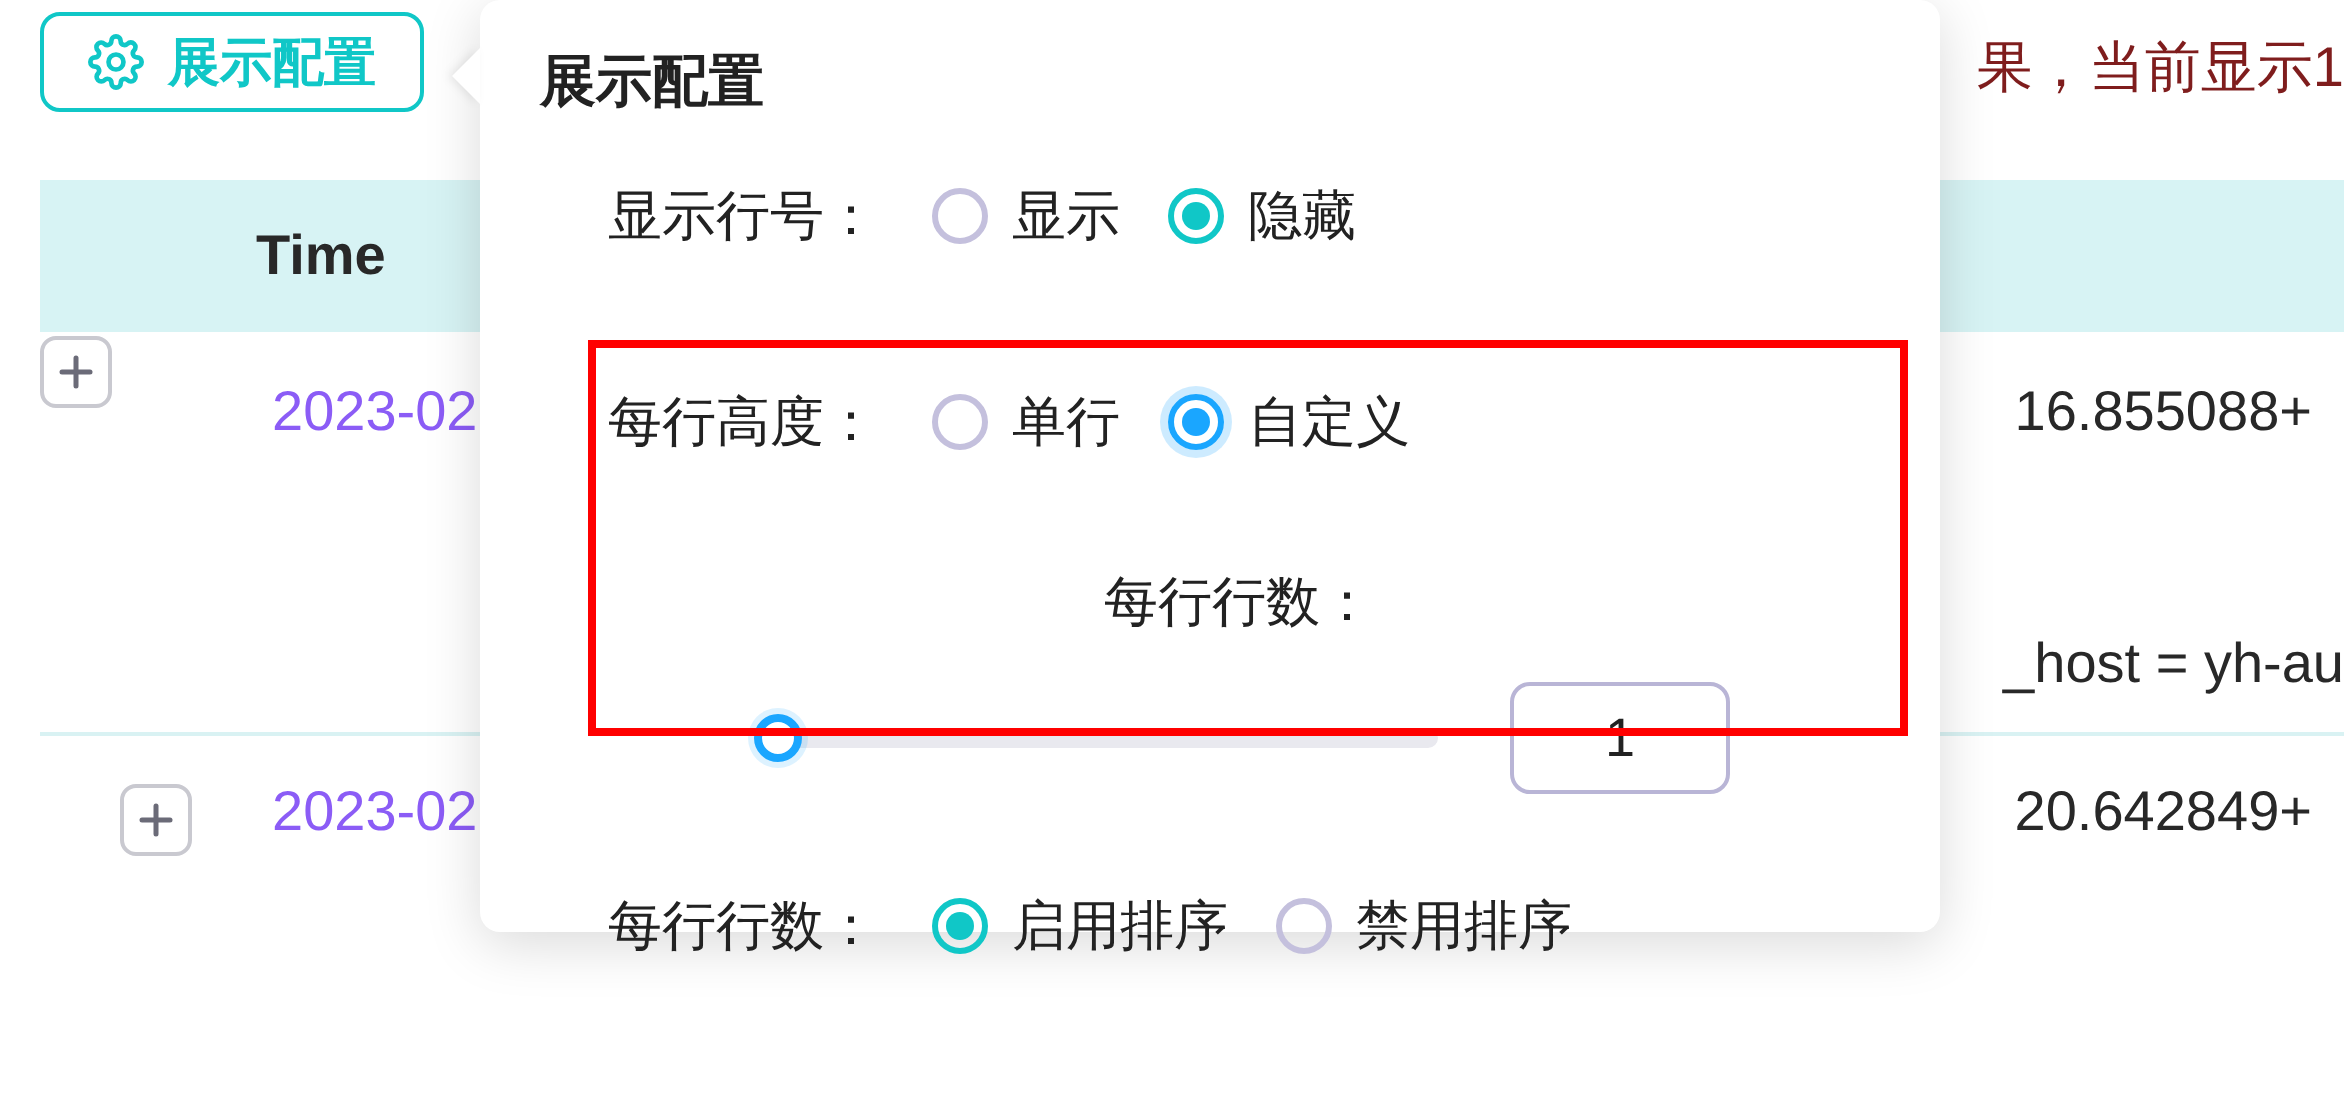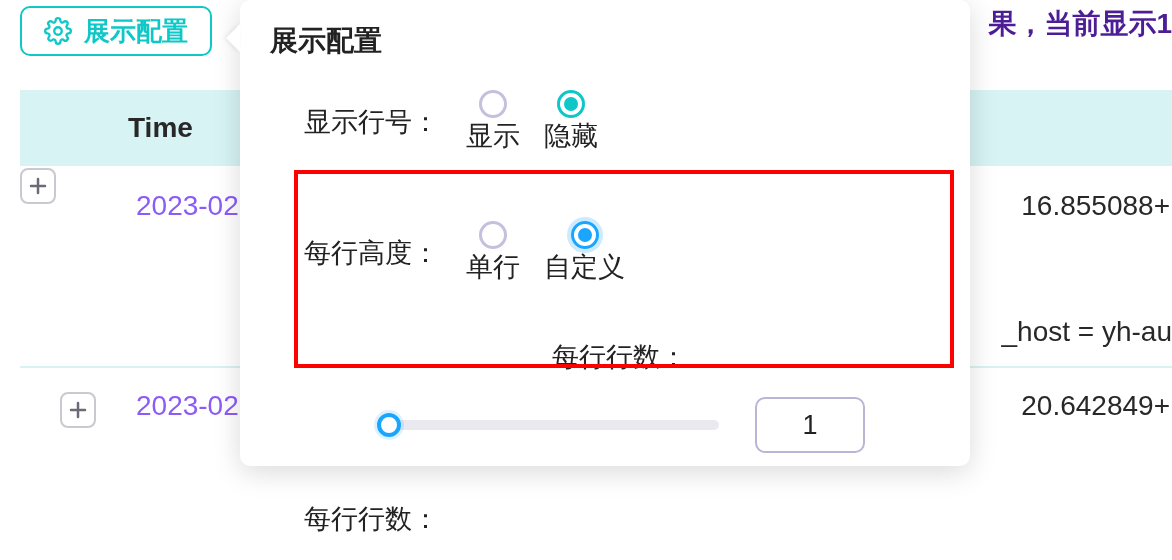--- a/index.html
+++ b/index.html
@@ -4,49 +4,49 @@
 <style>
   * { box-sizing: border-box; margin: 0; padding: 0; }
   html, body { width: 1172px; height: 560px; font-family: -apple-system, "PingFang SC", "Microsoft YaHei", sans-serif; background: #fff; overflow: hidden; }
 
   .stage { position: relative; width: 1172px; height: 560px; }
 
   
   .bg { position: absolute; inset: 0; }
   .bg-header-row { position: absolute; top: 90px; left: 20px; right: 0; height: 76px; background: #d7f3f4; }
   .bg-header-time { position: absolute; top: 112px; left: 128px; font-size: 28px; font-weight: 700; color: #282828; text-align: right; }
-  .bg-top-right { position: absolute; top: 5px; right: 0; font-size: 28px; color: #4c1d95; white-space: nowrap; font-weight: bold; }
+  .bg-top-right { position: absolute; top: 15px; right: 0; font-size: 28px; color: #7f1d1d; white-space: nowrap; }
   .row-sep1 { position: absolute; top: 366px; left: 20px; right: 0; height: 2px; background: #d9f2f3; }
 
   .expand-btn { position: absolute; width: 36px; height: 36px; border: 2px solid #c9c9d0; border-radius: 8px; display: flex; align-items: center; justify-content: center; background: #fff; cursor: pointer; }
   .expand-btn svg { stroke: #6b6b78; }
   .row1-inner { position: absolute; top: 168px; left: 20px; right: 0; height: 76px; }
   .row2-inner { position: absolute; top: 368px; left: 20px; right: 0; height: 76px; }
   .row-date { position: absolute; top: 22px; left: 116px; font-size: 28px; color: #8b5cf6; }
   .row-right1 { position: absolute; top: 22px; right: 0; font-size: 28px; color: #282828; white-space: nowrap; }
   .row-extra { position: absolute; top: 316px; left: 0; right: 0; font-size: 28px; color: #282828; text-align: right; white-space: nowrap; }
   .row-bottom { position: absolute; top: 510px; left: 0; right: 0; font-size: 28px; color: #282828; text-align: right; white-space: nowrap; }
-  .row-right-text { padding-right: 2px; }
+  .row-right-text { padding-right: 16px; }
 
   
   .config-btn { position: absolute; top: 6px; left: 20px; height: 50px; padding: 0 22px; border: 2.5px solid #10c7c7; border-radius: 10px; background: #fff; display: inline-flex; align-items: center; gap: 12px; cursor: pointer; }
   .config-btn .gear { width: 28px; height: 28px; }
   .config-btn .label { font-size: 26px; font-weight: 600; color: #10c7c7; }
 
   
   .popover { position: absolute; top: 0; left: 240px; width: 730px; height: 466px; background: #fff; border-radius: 10px; box-shadow: 0 6px 28px rgba(0,0,0,0.15); padding: 22px 30px 30px 30px; }
   .popover::before { content: ""; position: absolute; top: 24px; left: -14px; width: 0; height: 0; border-top: 14px solid transparent; border-bottom: 14px solid transparent; border-right: 14px solid #fff; filter: drop-shadow(-2px 0 2px rgba(0,0,0,0.08)); }
   .popover-title { font-size: 28px; font-weight: 700; color: #222; margin-bottom: 30px; }
 
   .opt-row { display: flex; align-items: center; gap: 22px; font-size: 27px; color: #222; margin-top: 20px; }
   .opt-label { min-width: 140px; white-space: nowrap; }
   .opt-row + .opt-row { margin-top: 34px; }
 
   .radio-group { display: flex; align-items: center; gap: 24px; }
-  .radio-item { display: inline-flex; align-items: center; cursor: pointer; flex-direction: column; }
+  .radio-item { display: inline-flex; align-items: center; gap: 12px; cursor: pointer; }
   .radio-circle { width: 28px; height: 28px; border: 3px solid #c4c0dd; border-radius: 50%; position: relative; flex: 0 0 28px; }
   .radio-circle.checked { border-color: #10c7c7; }
   .radio-circle.checked::after { content: ""; position: absolute; top: 50%; left: 50%; transform: translate(-50%, -50%); width: 14px; height: 14px; border-radius: 50%; background: #10c7c7; }
   .radio-circle.checked-blue { border-color: #1aa6ff; box-shadow: 0 0 0 4px rgba(26,166,255,0.22); }
   .radio-circle.checked-blue::after { content: ""; position: absolute; top: 50%; left: 50%; transform: translate(-50%, -50%); width: 14px; height: 14px; border-radius: 50%; background: #1aa6ff; }
   .radio-text { font-size: 27px; color: #222; }
 
   
   .red-rect { position: absolute; top: 170px; left: 294px; width: 660px; height: 198px; border: 4px solid #ff0000; pointer-events: none; }
 
@@ -144,18 +144,28 @@
       <div class="slider-row">
         <div class="slider-track">
           <div class="slider-thumb" style="left:10px;"></div>
         </div>
         <div class="slider-value">1</div>
       </div>
     </div>
 
     <div class="opt-row section-padded" style="margin-top:48px;">
       <span class="opt-label">每行行数：</span>
+      <div class="radio-group">
+        <div class="radio-item">
+          <span class="radio-circle checked"></span>
+          <span class="radio-text">启用排序</span>
+        </div>
+        <div class="radio-item">
+          <span class="radio-circle"></span>
+          <span class="radio-text">禁用排序</span>
+        </div>
+      </div>
     </div>
   </div>
 
   <div class="red-rect"></div>
 
 </div>
 
 </body></html>

